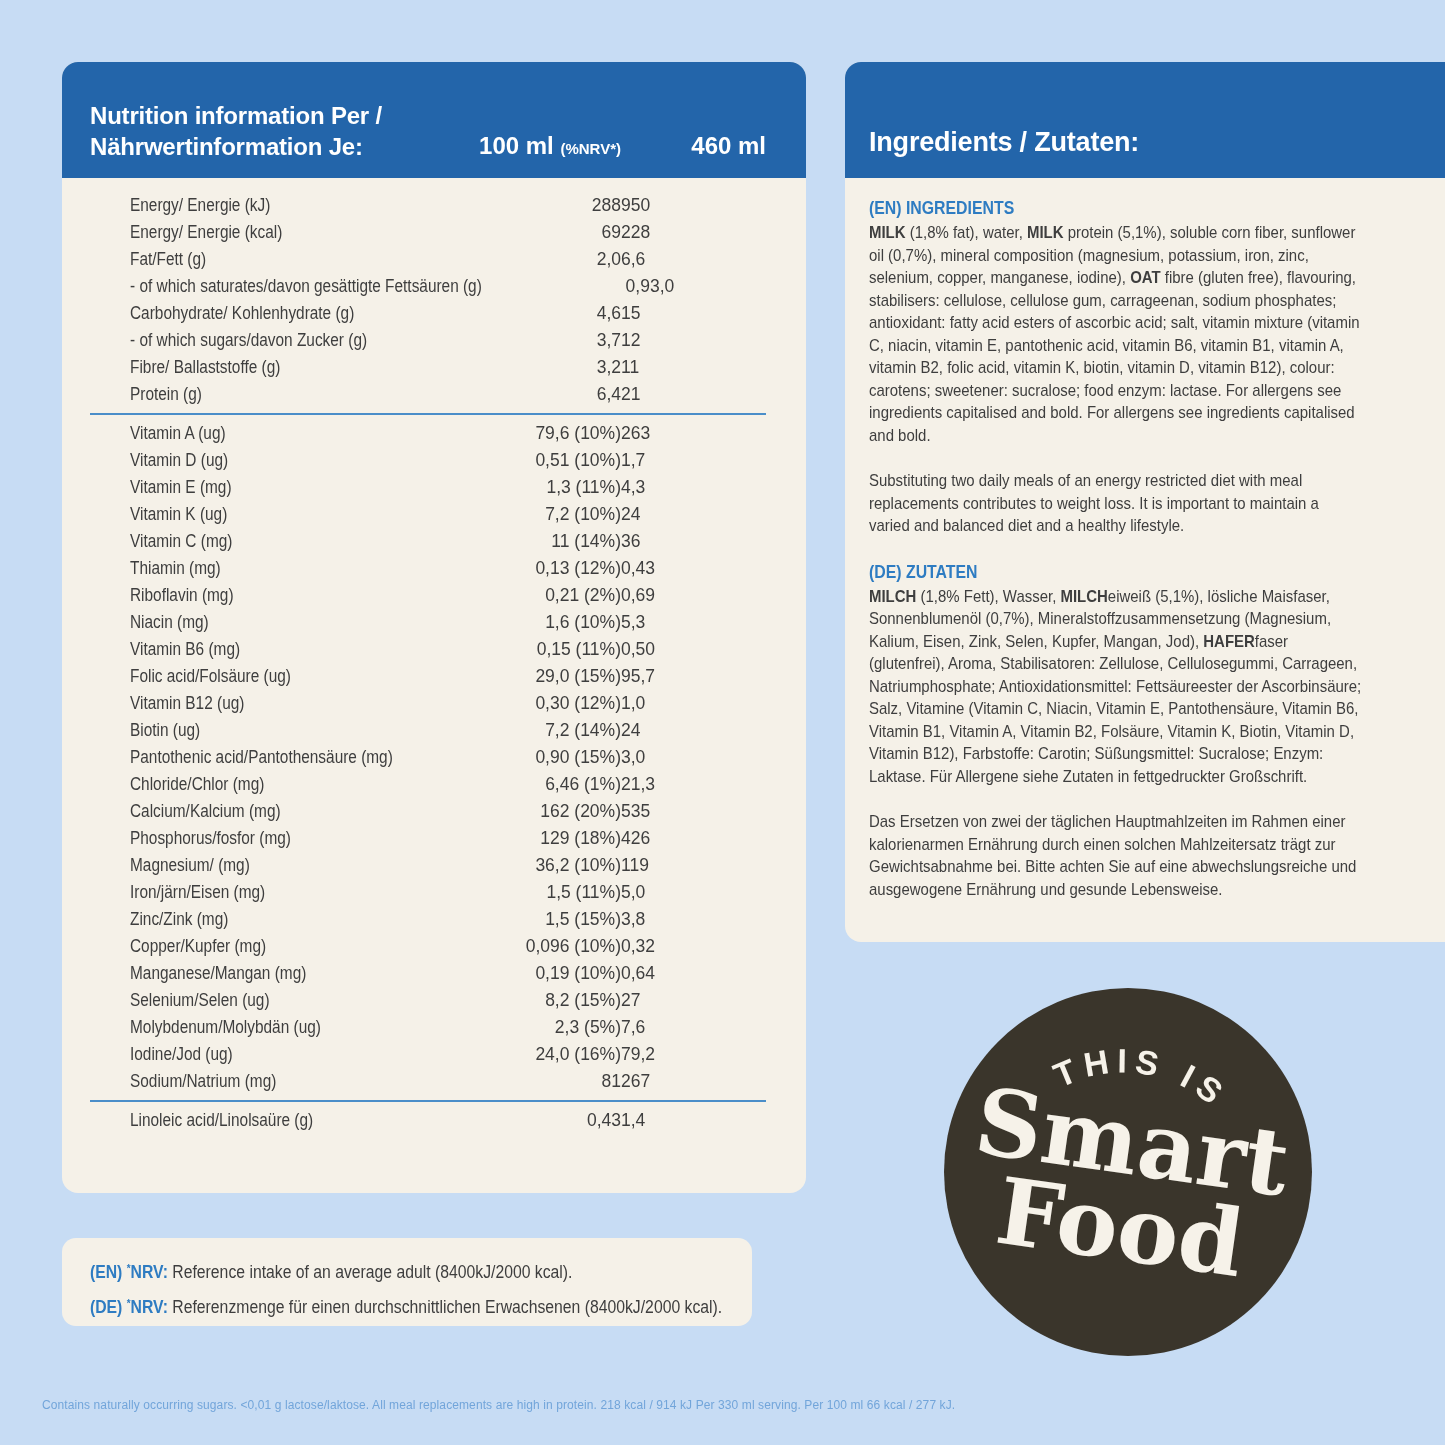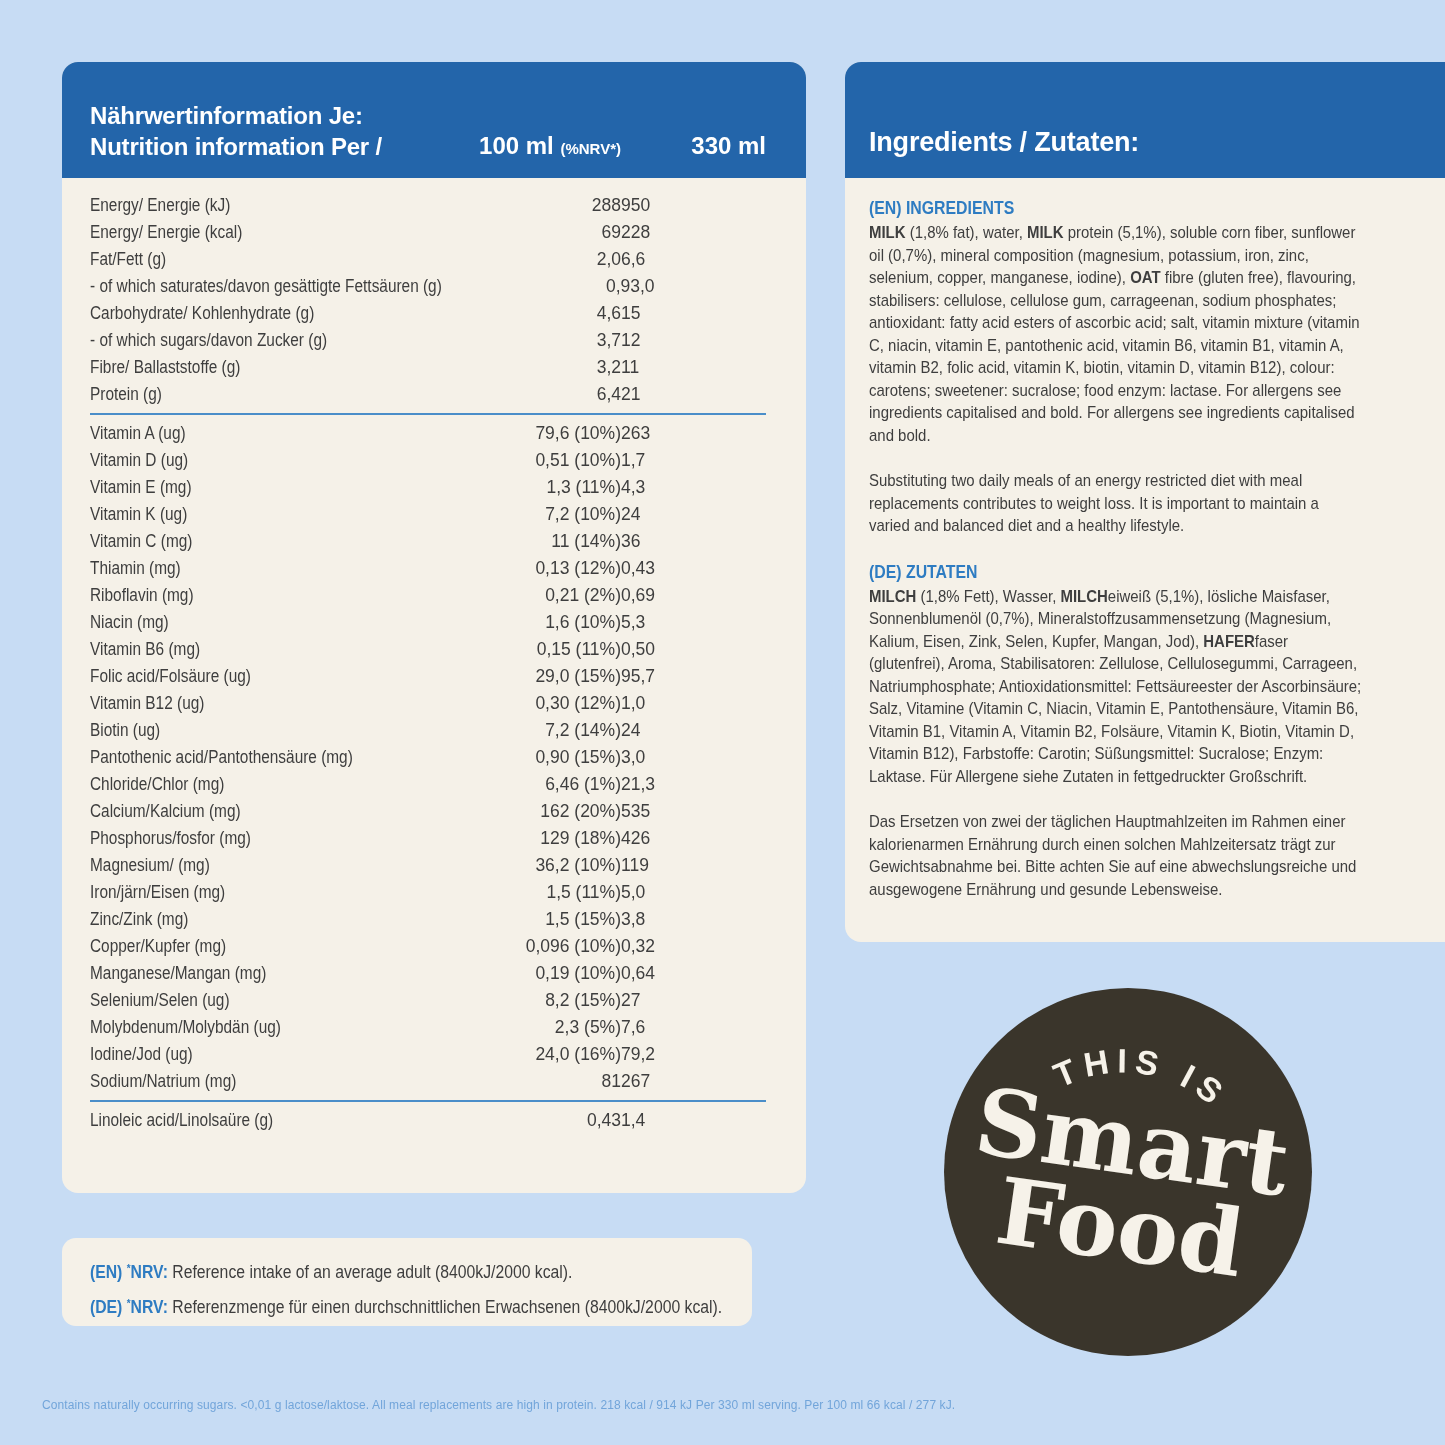--- a/index.html
+++ b/index.html
@@ -9,21 +9,21 @@
   
   .ncard{position:absolute;left:62px;top:62px;width:744px;height:1131px;
          border-radius:16px;background:#f5f1e8;overflow:hidden;}
   .ncard-header{height:116px;background:#2365aa;color:#ffffff;display:flex;
          align-items:flex-end;padding:0 40px 16px 28px;box-sizing:border-box;}
   .ntitle{flex:1;font-weight:bold;font-size:24px;line-height:31px;letter-spacing:-0.2px;}
   .ncol1{width:168px;text-align:right;font-weight:bold;font-size:24px;white-space:nowrap;padding-bottom:2px;}
   .nrvsmall{font-size:15px;font-weight:bold;}
   .ncol2{width:145px;text-align:right;font-weight:bold;font-size:24px;padding-bottom:2px;}
   .nbody{padding:14px 40px 0 28px;}
-  .nrow{display:flex;height:27px;align-items:center;font-size:17.5px;color:#3e3e3e;}
+  .nrow{display:flex;height:27px;align-items:center;font-size:17.5px;color:#3e3e3e;margin-left:40px;}
   .nlabel{flex:1;white-space:nowrap;transform:scaleX(0.88);transform-origin:left center;}
   .nval{width:150px;text-align:right;white-space:nowrap;}
   .nval2{width:145px;white-space:nowrap;}
   .divider{border-top:2px solid #4a8ec9;margin:5px 0;}
 
   
   .icard{position:absolute;left:845px;top:62px;width:648px;height:880px;
          border-radius:16px;background:#f5f1e8;overflow:hidden;}
   .icard-header{height:116px;background:#2365aa;color:#ffffff;display:flex;
          align-items:flex-end;padding:0 24px 20px 24px;box-sizing:border-box;
@@ -53,29 +53,29 @@
           white-space:nowrap;letter-spacing:0.1px;}
 </style>
 </head>
 <body>
 
 <div class="page">
 
   <div class="ncard">
     <div class="ncard-header">
       <div class="ntitle">
+        <div>Nutrition information Per /</div>
         <div>Nährwertinformation Je:</div>
-        <div>Nutrition information Per /</div>
       </div>
       <div class="ncol1">
         <span>100 ml</span>
         <span class="nrvsmall">(%NRV*)</span>
       </div>
       <div class="ncol2">
-        <span>330 ml</span>
+        <span>460 ml</span>
       </div>
     </div>
     <div class="nbody">
         <div class="nrow">
           <span class="nlabel">Energy/ Energie (kJ)</span>
           <span class="nval">288</span>
           <span class="nval2">950</span>
         </div>
         <div class="nrow">
           <span class="nlabel">Energy/ Energie (kcal)</span>

